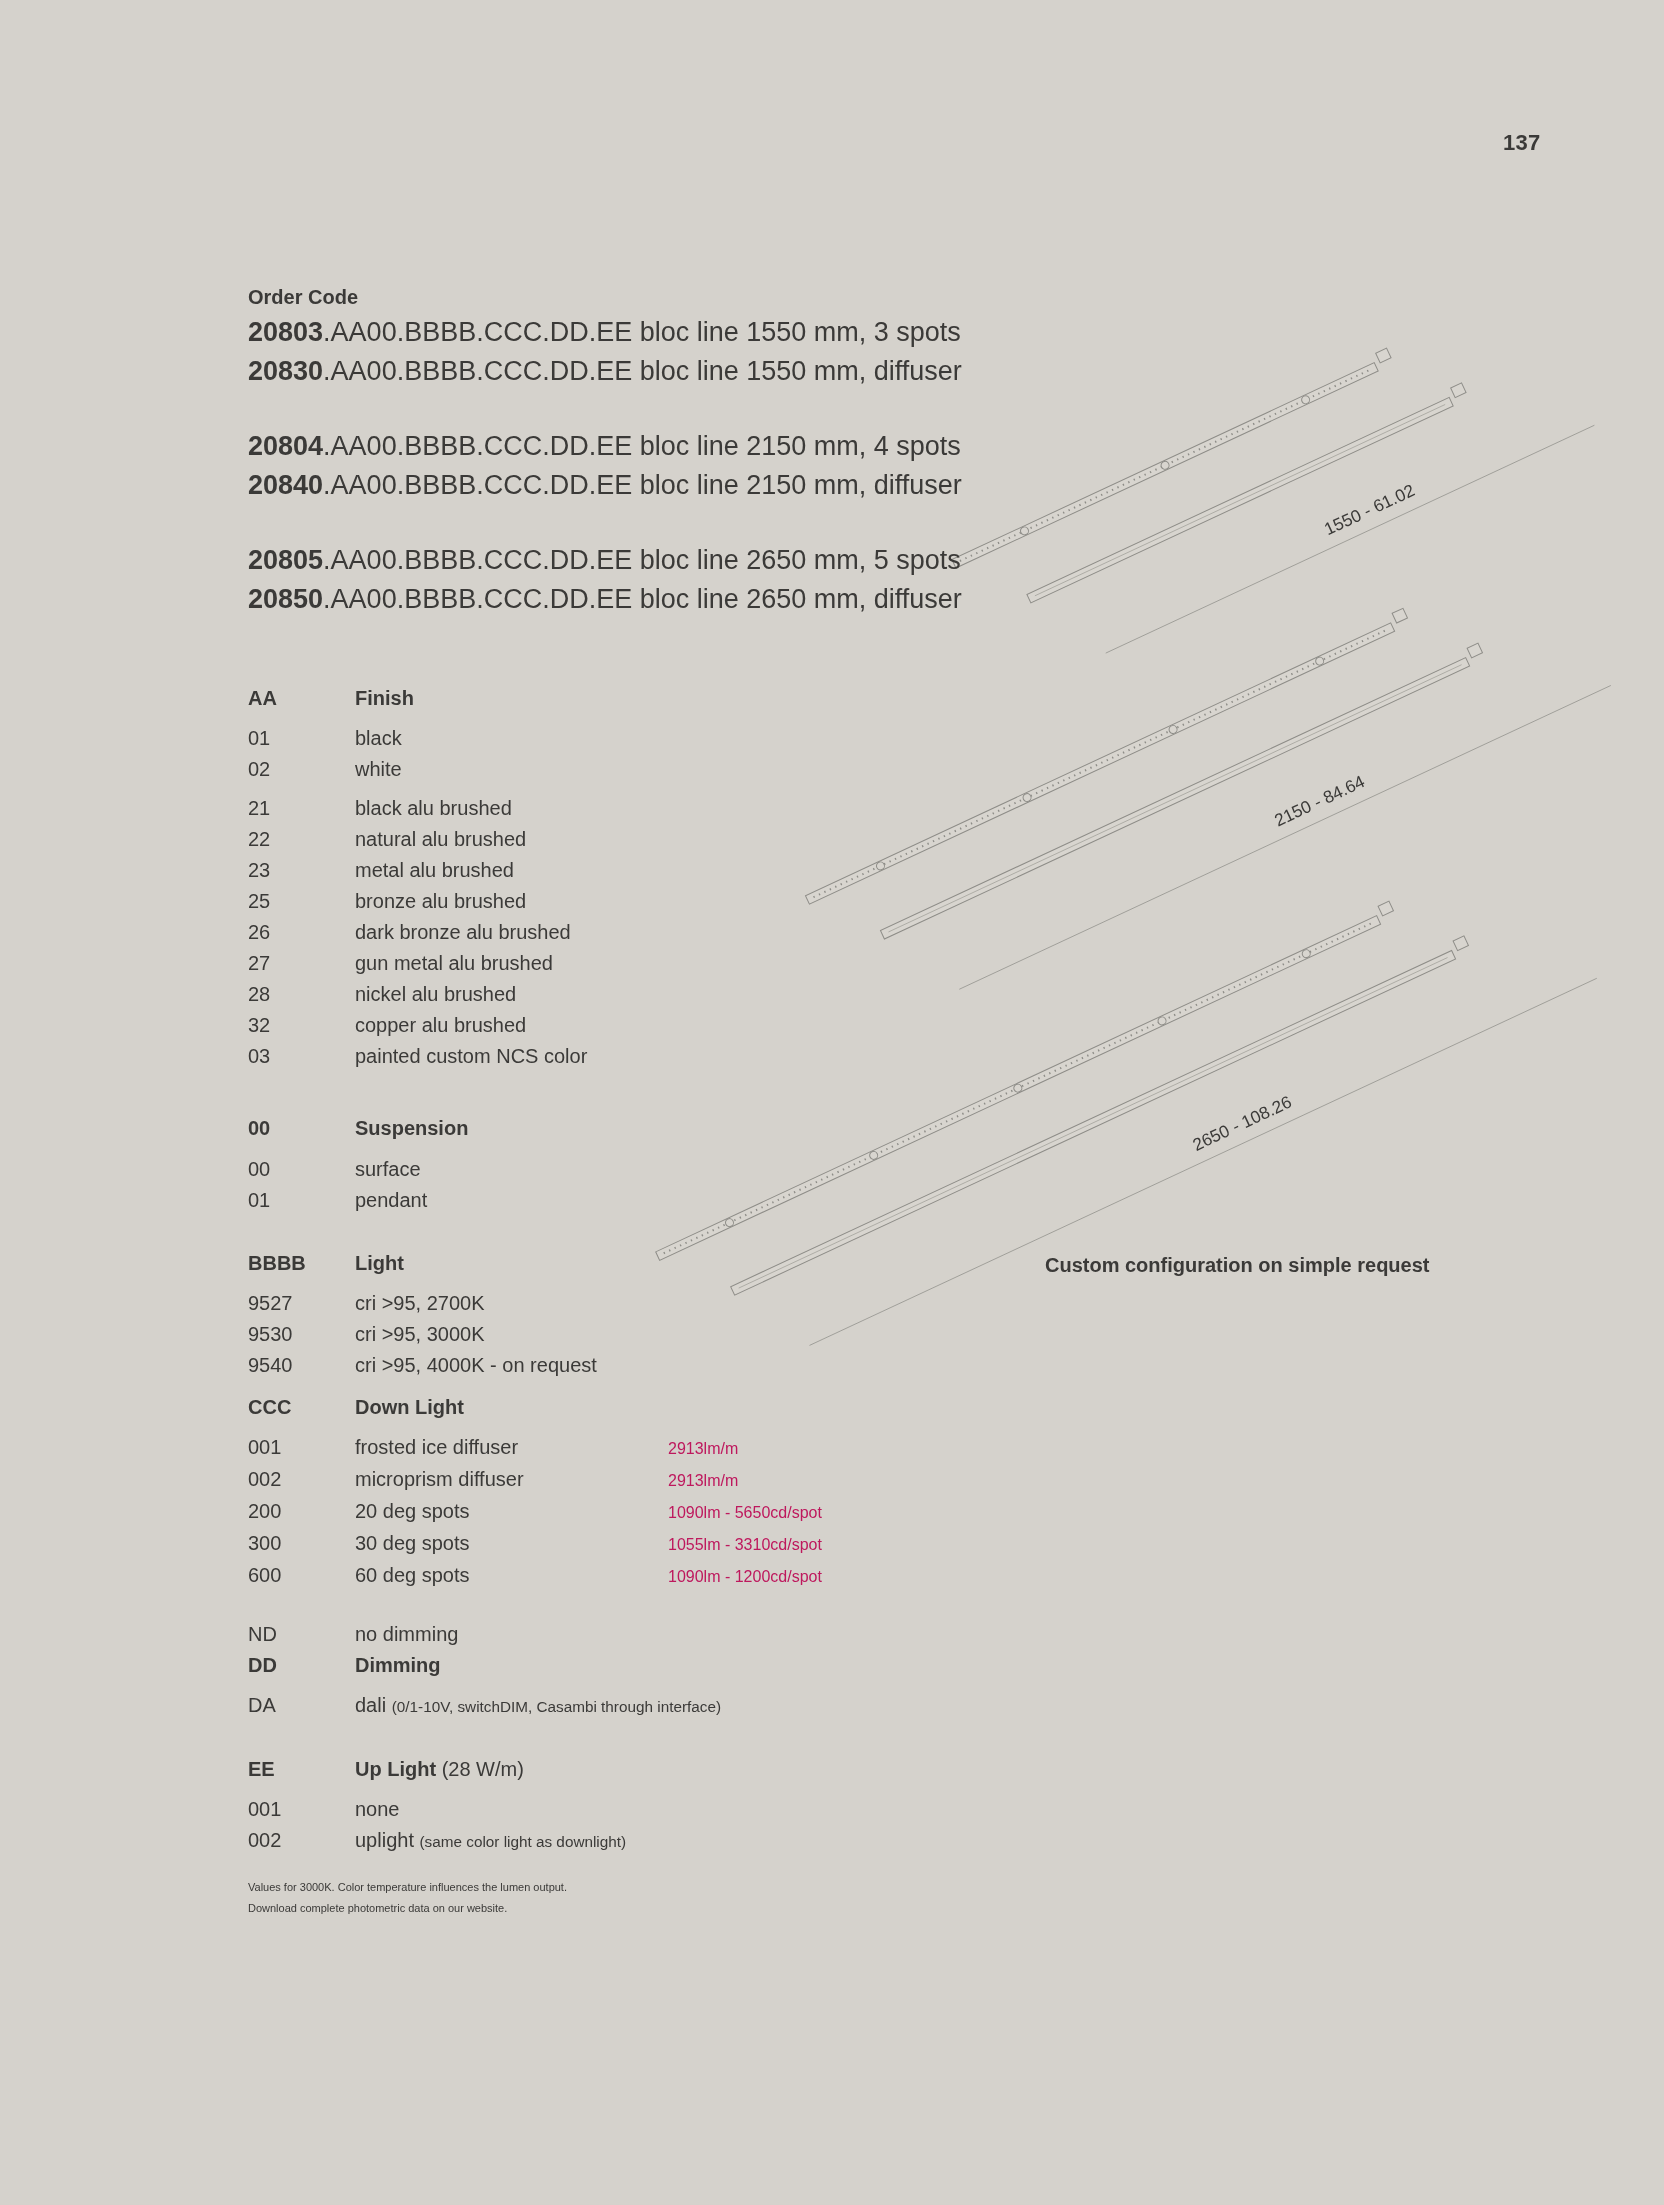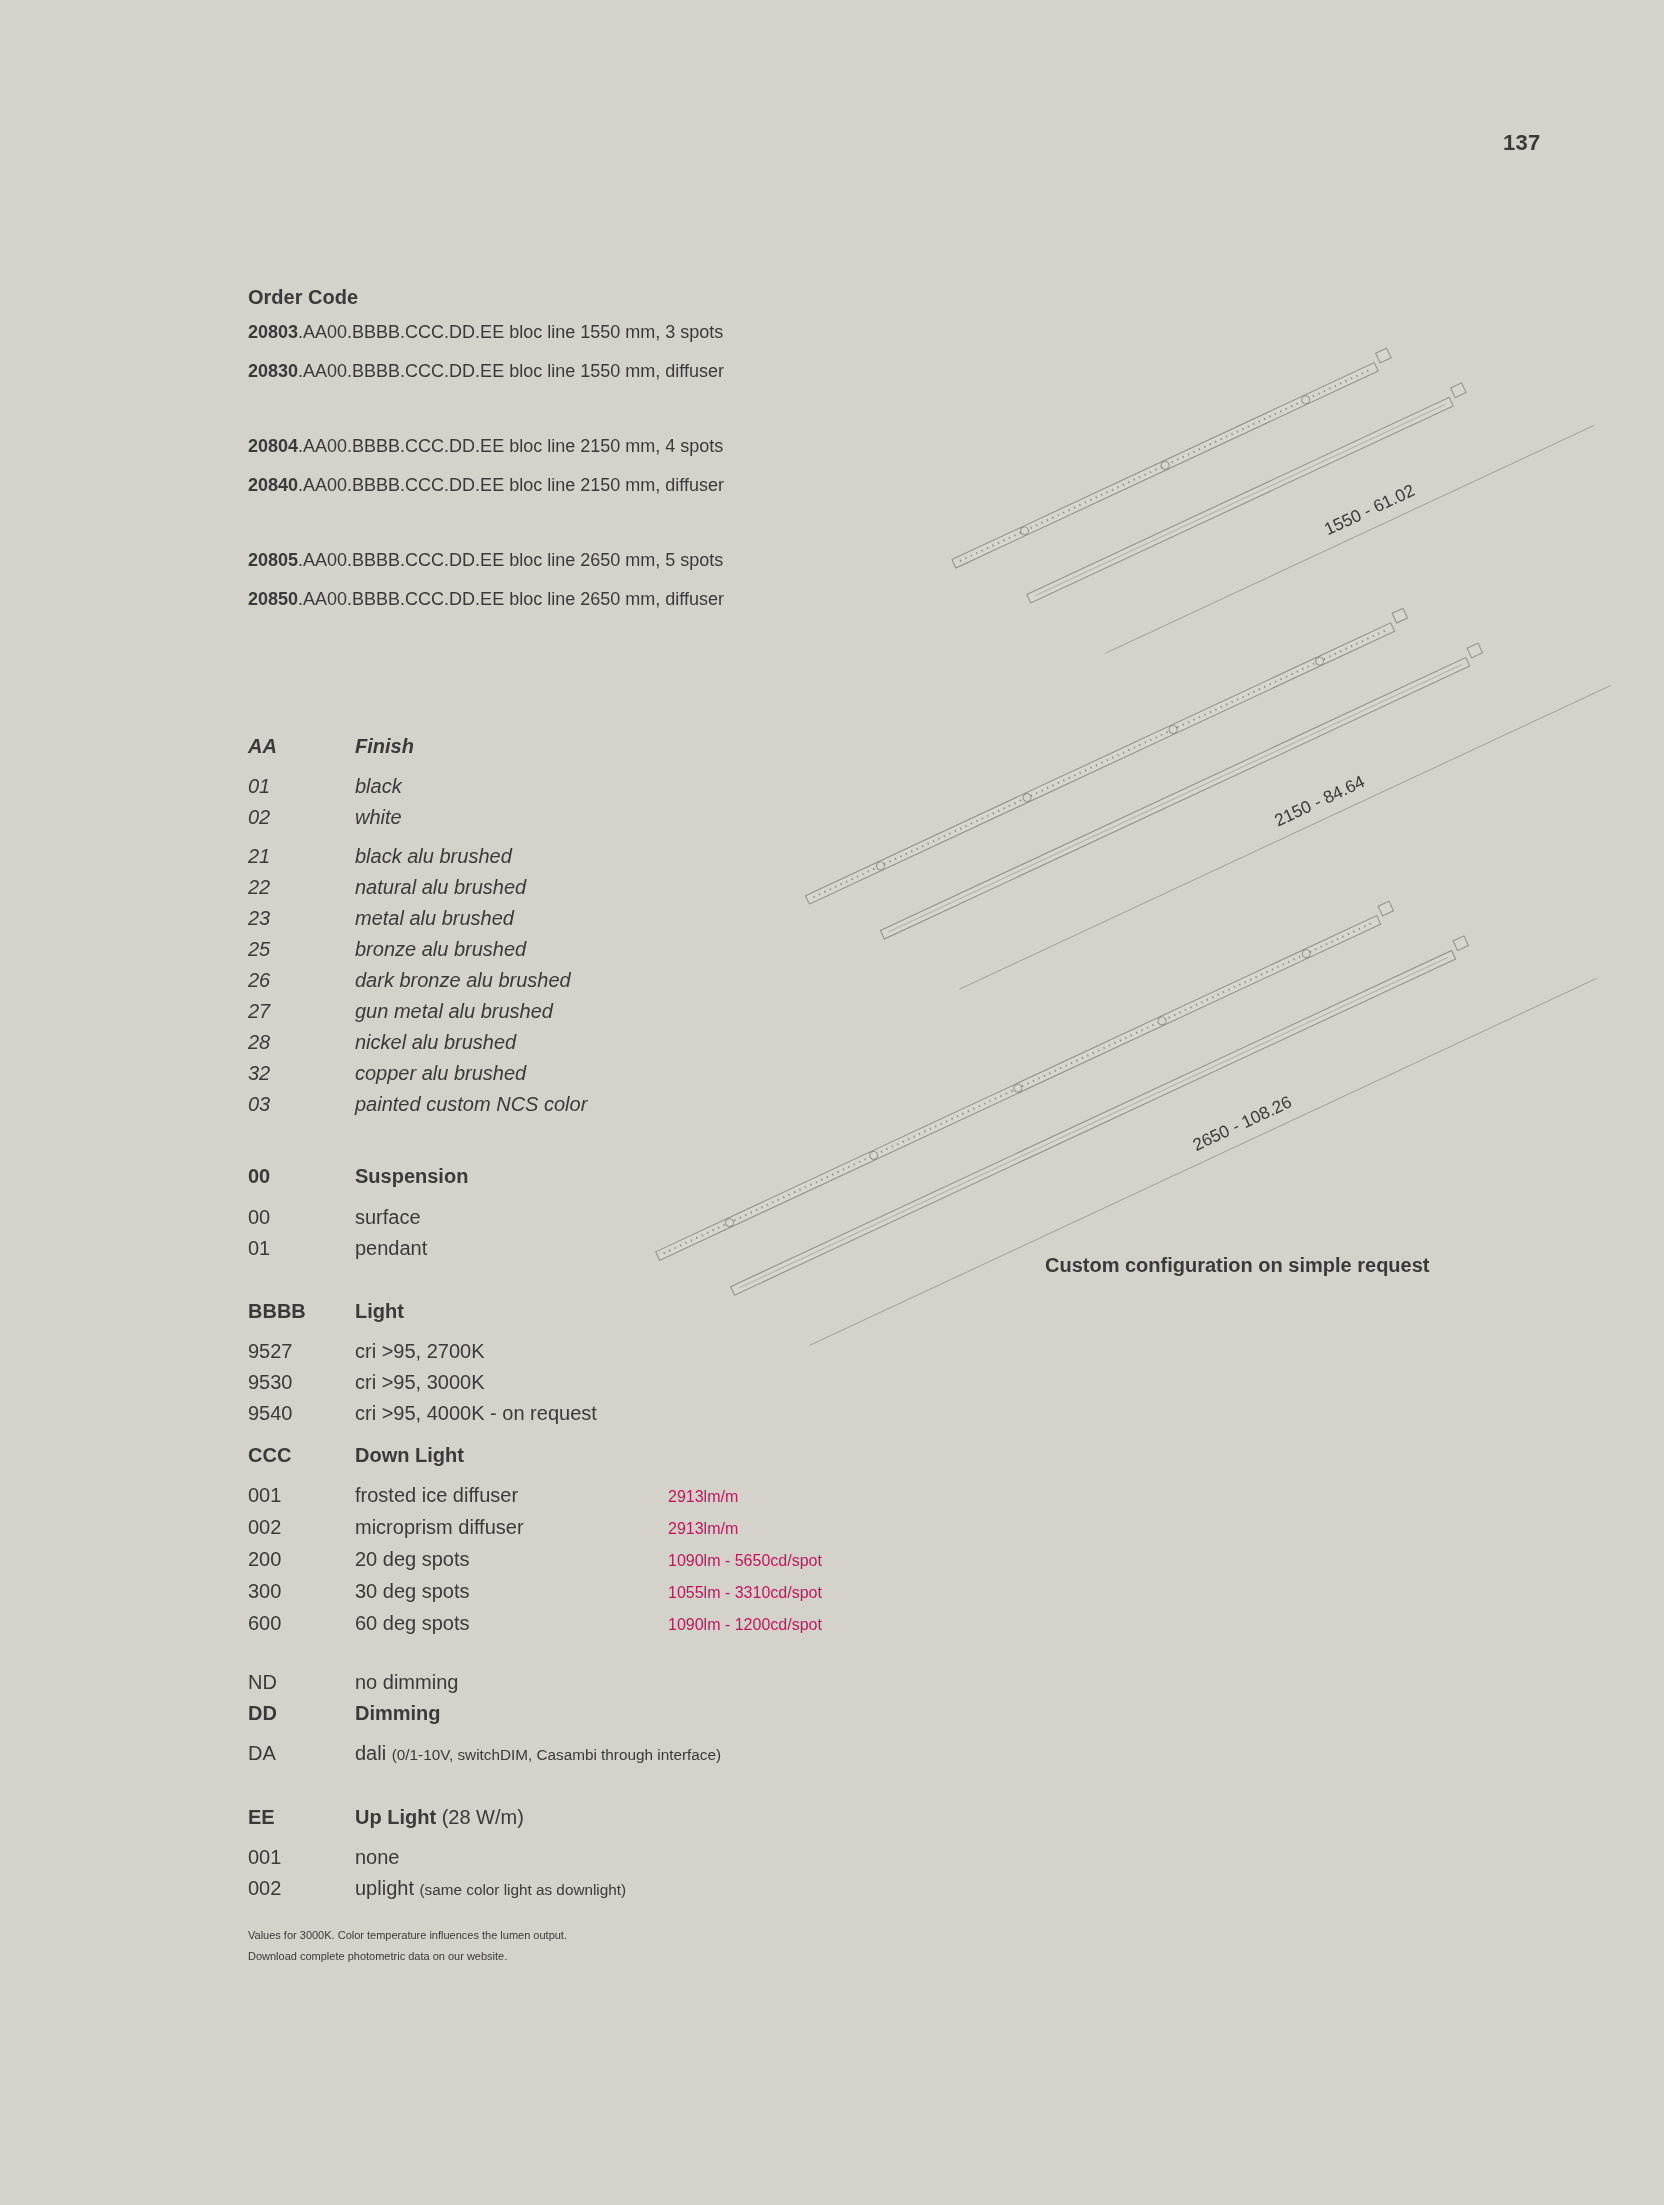--- a/index.html
+++ b/index.html
@@ -15,25 +15,25 @@
 
   .page-number {
     position:absolute; left:1503px; top:130px;
     font-size:22px; font-weight:700; letter-spacing:0.3px;
   }
 
   .left-col { position:absolute; left:248px; top:285px; width:706px; }
 
   .oc-title { font-size:20px; font-weight:700; line-height:24px; margin-bottom:4px; }
   .oc-group { margin-bottom:36px; }
-  .oc-line { font-size:18px; line-height:39px; white-space:nowrap; }
+  .oc-line { font-size:27px; line-height:39px; white-space:nowrap; }
   .oc-code { font-weight:700; }
 
   .section { }
-  .m-finish     { margin-top:112px;font-style:italic; }
+  .m-finish     { margin-top:64px; }
   .m-suspension { margin-top:41px; }
   .m-light      { margin-top:32px; }
   .m-downlight  { margin-top:10.7px; }
   .m-dimming    { margin-top:27px; }
   .m-uplight    { margin-top:32px; }
 
   .srow {
     display:grid;
     grid-template-columns:107px 313px auto;
     align-items:baseline;

